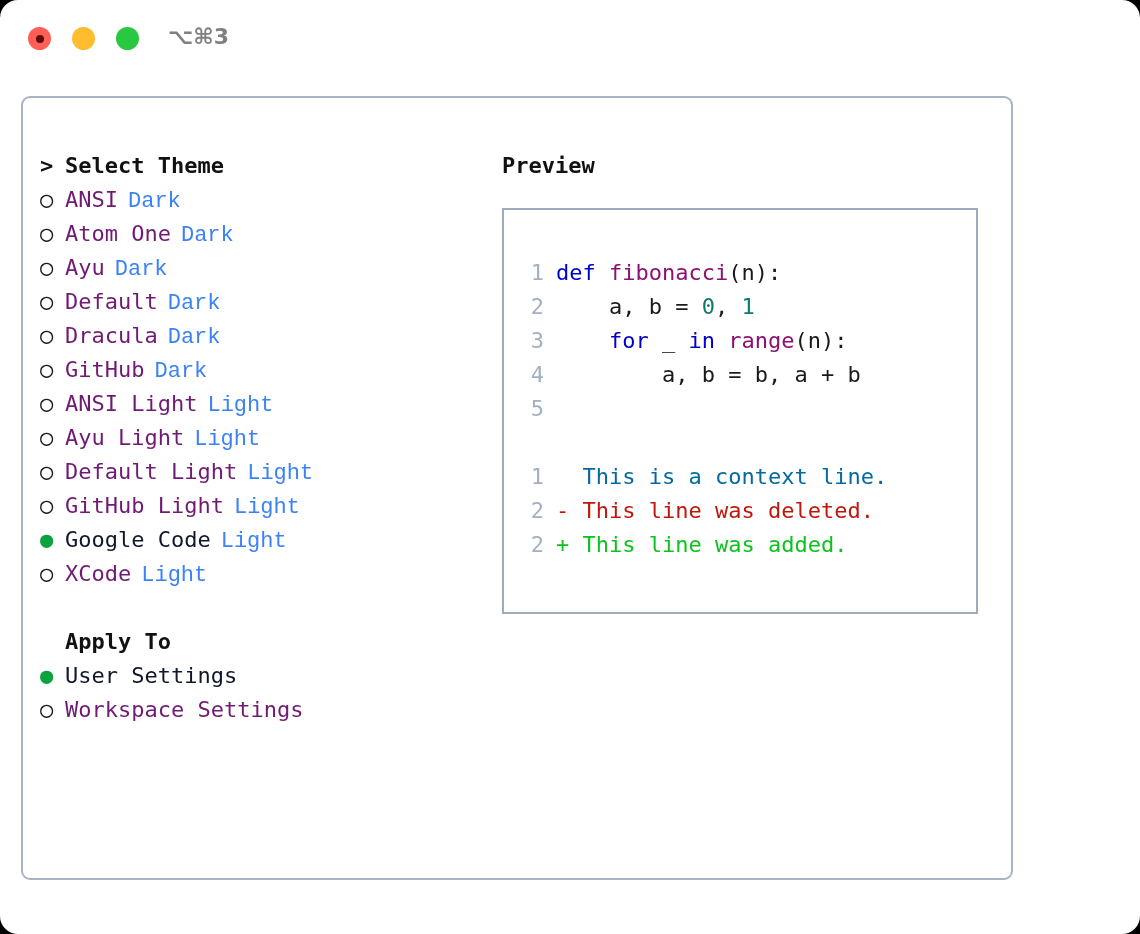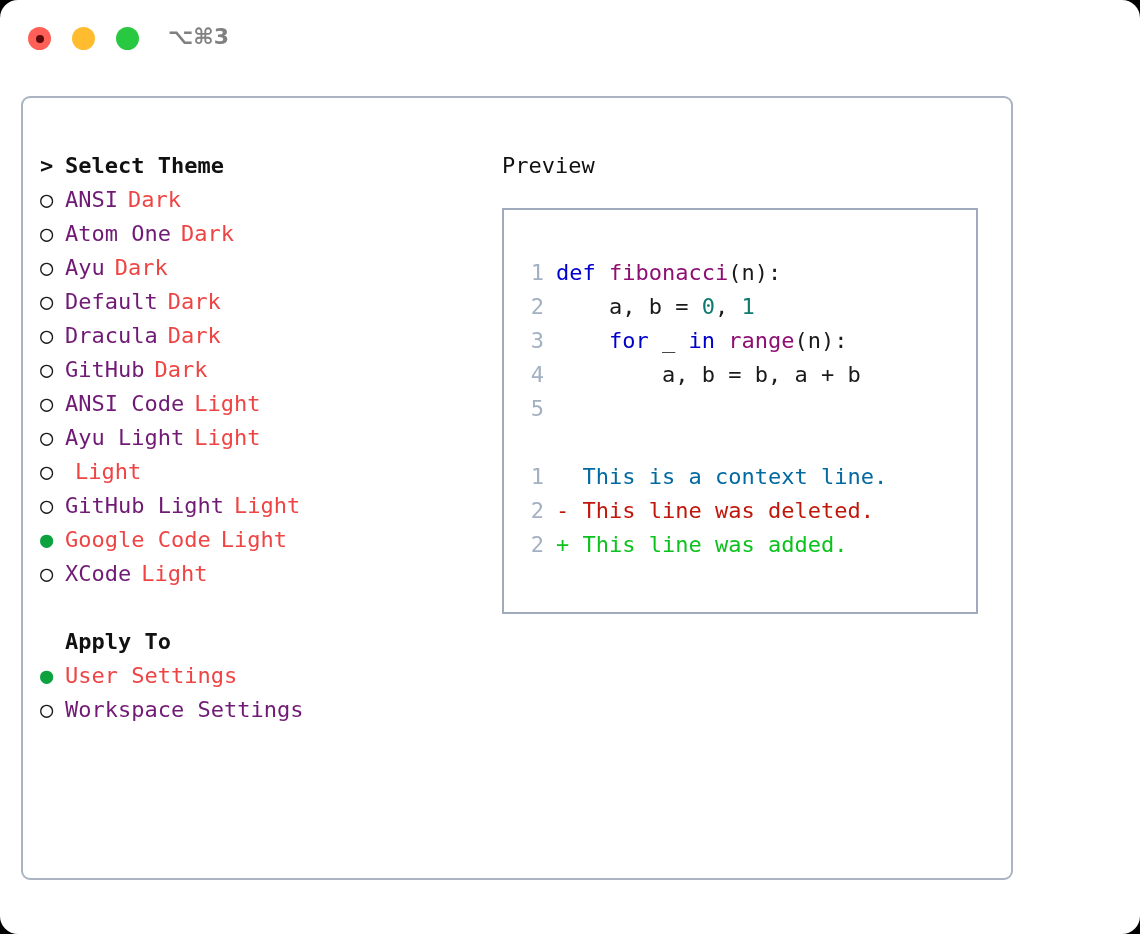--- a/index.html
+++ b/index.html
@@ -104,25 +104,26 @@
     color: #1a1a1a;
     font-size: 22px;
   }
   .marker.sel  { color: #0ca33f; }
   .header-row .marker { font-weight: bold; color: #111111; }
   .header-row .lbl    { font-weight: bold; color: #111111; }
   .lbl {
     color: #701a75;
   }
   .lbl.sel {
-    color: #ef4444;
+    color: #0f172a;
   }
   .tag {
-    color: #ef4444;
+    color: #3b82f6;
     padding-left: 10px;
+    font-family: Liberation Mono, monospace;
   }
   .spacer-row { height: 34px; }
 
   .group-head {
     display: flex;
     align-items: flex-start;
     height: 34px;
     font-size: 22px;
     line-height: 34px;
     font-weight: bold;
@@ -143,21 +144,21 @@
   
   .right-col {
     position: absolute;
     left: 479px;
     top: 51px;
     width: 490px;
   }
   .preview-title {
     font-size: 22px;
     line-height: 34px;
-    font-weight: normal;
+    font-weight: bold;
     color: #111111;
     margin-bottom: 25px;
   }
   .preview-box {
     width: 476px;
     height: 406px;
     border: 2px solid #9fabbd;
     box-sizing: border-box;
     background: #ffffff;
     position: relative;
@@ -216,23 +217,23 @@
         <span class="lbl">Select Theme</span>
       </div>
 
       <div id="theme-list">
           <div class="list-row"><span class="marker">○</span><span class="lbl">ANSI</span><span class="tag">Dark</span></div>
           <div class="list-row"><span class="marker">○</span><span class="lbl">Atom One</span><span class="tag">Dark</span></div>
           <div class="list-row"><span class="marker">○</span><span class="lbl">Ayu</span><span class="tag">Dark</span></div>
           <div class="list-row"><span class="marker">○</span><span class="lbl">Default</span><span class="tag">Dark</span></div>
           <div class="list-row"><span class="marker">○</span><span class="lbl">Dracula</span><span class="tag">Dark</span></div>
           <div class="list-row"><span class="marker">○</span><span class="lbl">GitHub</span><span class="tag">Dark</span></div>
-          <div class="list-row"><span class="marker">○</span><span class="lbl">ANSI Code</span><span class="tag">Light</span></div>
+          <div class="list-row"><span class="marker">○</span><span class="lbl">ANSI Light</span><span class="tag">Light</span></div>
           <div class="list-row"><span class="marker">○</span><span class="lbl">Ayu Light</span><span class="tag">Light</span></div>
-          <div class="list-row"><span class="marker">○</span><span class="tag">Light</span></div>
+          <div class="list-row"><span class="marker">○</span><span class="lbl">Default Light</span><span class="tag">Light</span></div>
           <div class="list-row"><span class="marker">○</span><span class="lbl">GitHub Light</span><span class="tag">Light</span></div>
           <div class="list-row"><span class="marker sel">●</span><span class="lbl sel">Google Code</span><span class="tag">Light</span></div>
           <div class="list-row"><span class="marker">○</span><span class="lbl">XCode</span><span class="tag">Light</span></div>
         </div>
 
       <div class="spacer-row"></div>
 
       <div class="group-head">
         <span class="marker">○</span>
         <span>Apply To</span>

